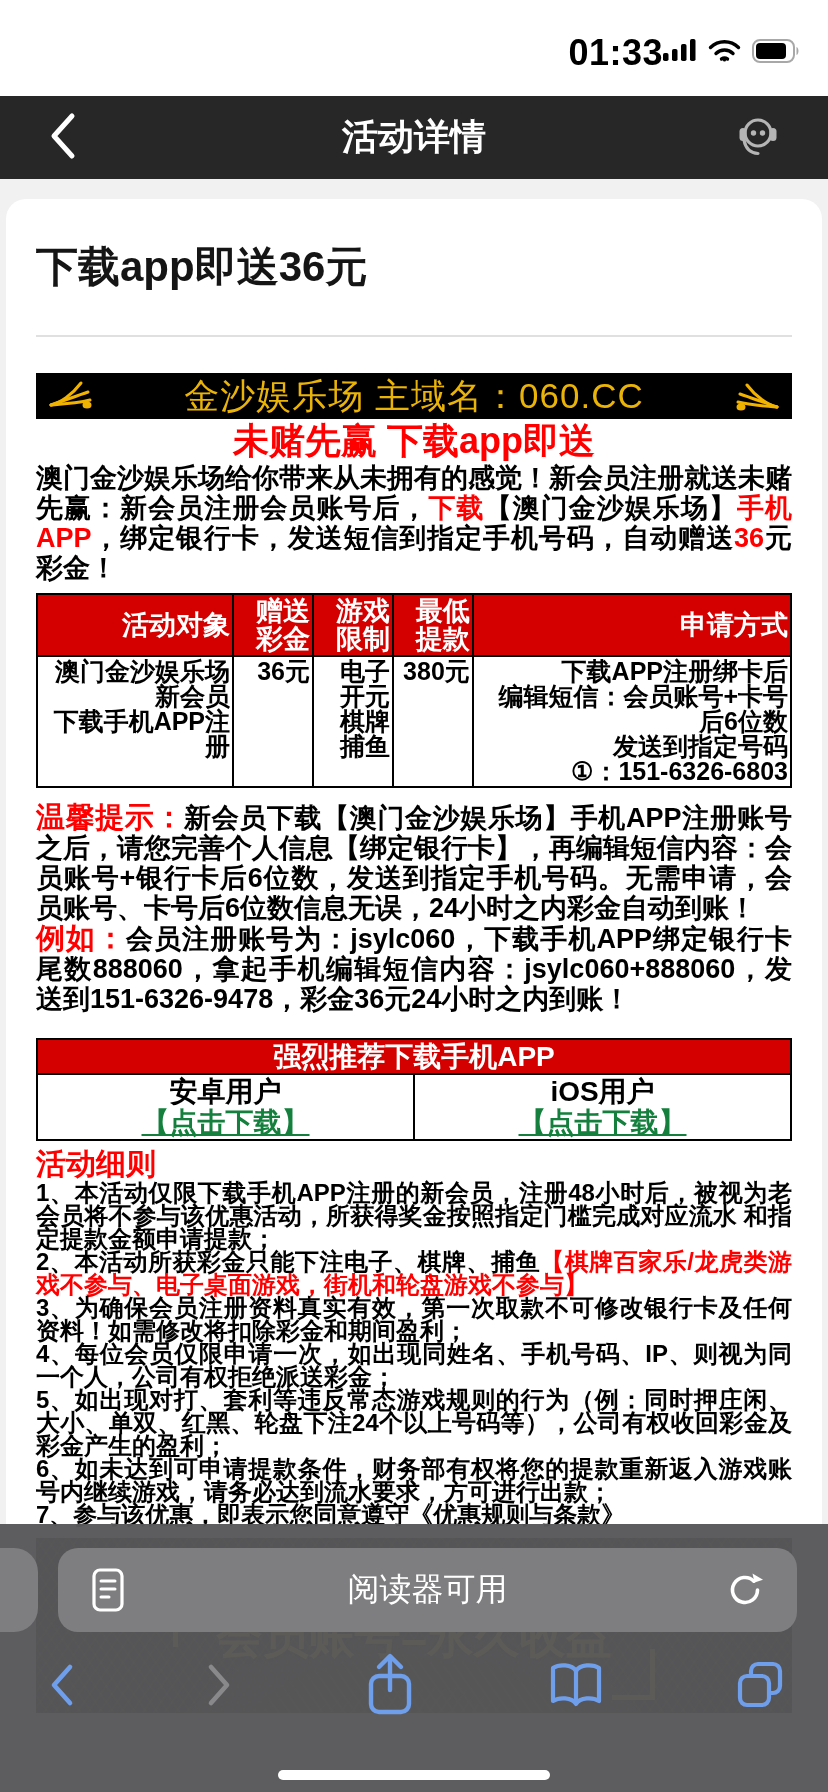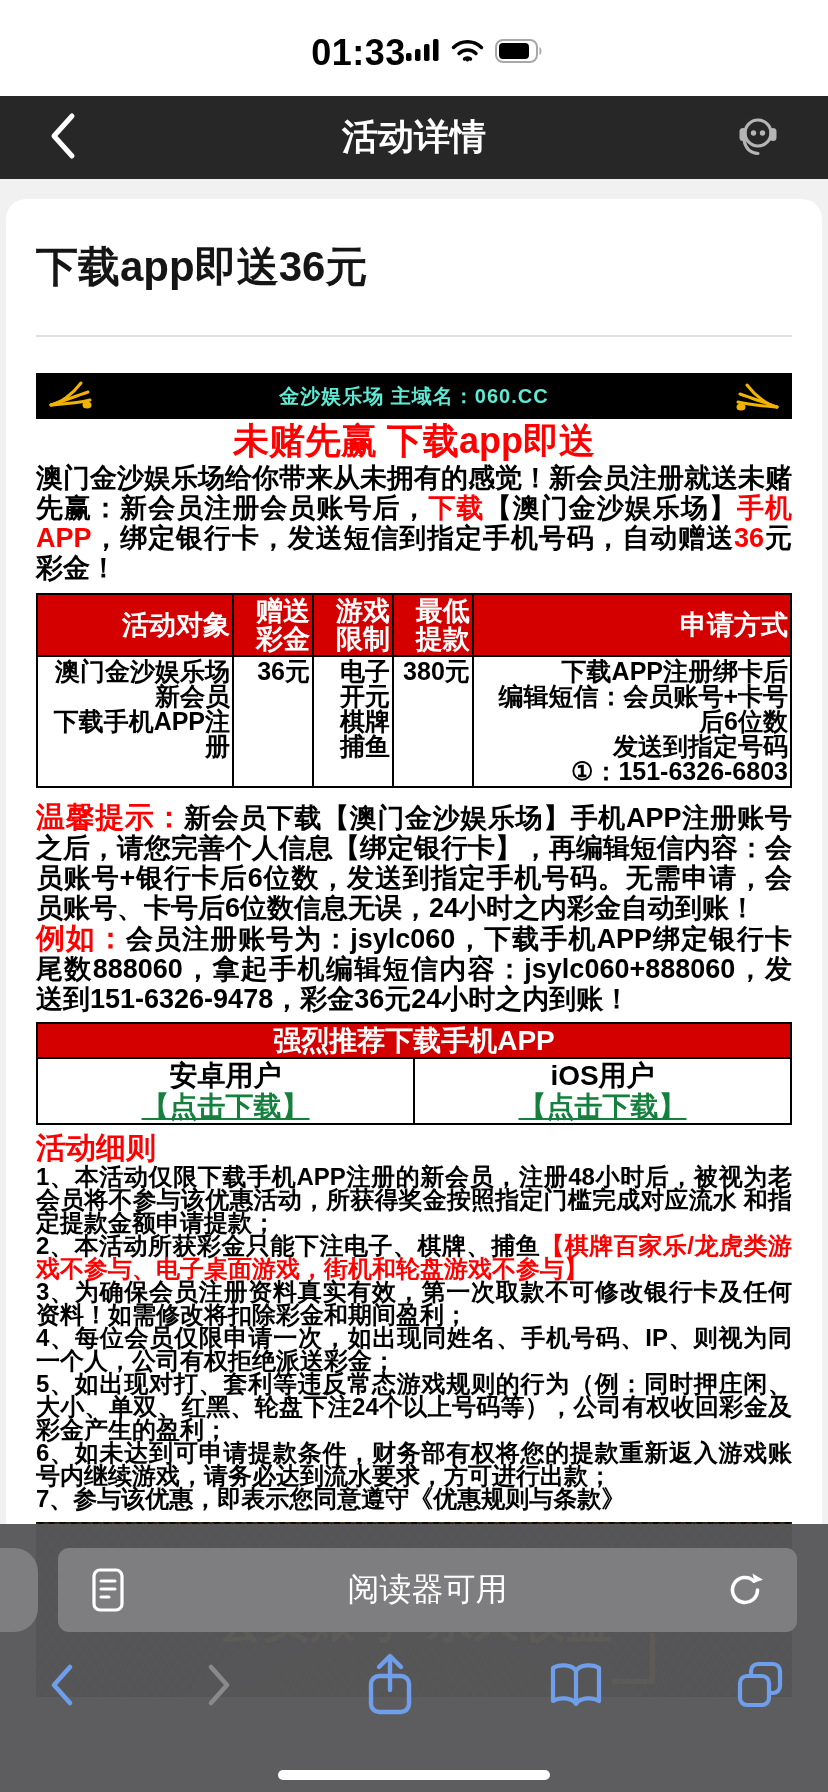--- a/index.html
+++ b/index.html
@@ -2,50 +2,50 @@
 <html><head>
 <meta charset="utf-8">
 <style>
   html,body{margin:0;padding:0;}
   body{
     width:828px;height:1792px;position:relative;overflow:hidden;
     background:#fff;font-family:"Liberation Sans",sans-serif;
     -webkit-font-smoothing:antialiased;
   }
   
-  .status-bar{height:96px;background:#fff;display:flex;align-items:center;justify-content:center;padding:10px 26px 0 54px;box-sizing:border-box;}
+  .status-bar{height:96px;background:#fff;display:flex;align-items:center;justify-content:flex-end;padding:10px 26px 0 54px;box-sizing:border-box;}
   .time{font-size:36px;font-weight:700;color:#000;letter-spacing:.5px;}
   .status-icons{display:flex;align-items:center;gap:11px;}
   
   .nav-bar{height:83px;background:#272727;display:flex;align-items:center;position:relative;}
   .nav-back{position:absolute;left:48px;top:0;bottom:0;display:flex;align-items:center;cursor:pointer;}
   .nav-title{flex:1;text-align:center;color:#fff;font-size:36px;font-weight:600;}
   .nav-support{position:absolute;right:46px;top:0;bottom:0;display:flex;align-items:center;cursor:pointer;}
   
   .sheet{background:#f1f1f2;padding-top:20px;}
   .card{background:#fff;margin:0 6px;border-radius:20px 20px 0 0;padding:0 30px 40px;box-sizing:border-box;min-height:1480px;}
   h1.article-title{margin:0;padding-top:44px;font-size:42px;line-height:48px;font-weight:700;color:#151515;}
   .divider{border:none;border-top:2px solid #e0e0e0;margin:44px 0 0;}
   
   .gold-banner{margin-top:36px;background:#000;height:46px;display:flex;align-items:center;padding:0 12px;box-sizing:border-box;}
-  .gold-banner .gb-text{flex:1;text-align:center;color:#5eead4;font-size:20px;font-weight:700;letter-spacing:1px;}
+  .gold-banner .gb-text{flex:1;text-align:center;color:#eab308;font-size:35px;font-weight:400;letter-spacing:1px;}
   .headline{margin-top:2px;text-align:center;color:#f00;font-size:36px;line-height:40px;font-weight:700;}
   .intro{margin:2px 0 0;font-size:27px;line-height:30px;font-weight:700;color:#000;text-align:justify;}
   .red{color:#f00;}
   
   table.promo{width:100%;border-collapse:collapse;margin-top:10px;table-layout:fixed;}
   table.promo th,table.promo td{border:2px solid #000;text-align:right;font-weight:700;padding:2px 2px;}
   table.promo th{background:#d40000;color:#fff;font-size:27px;line-height:28px;}
   table.promo td{font-size:25px;line-height:25px;vertical-align:top;white-space:pre-line;color:#000;}
   td.red-val{color:#f00;font-size:26px;}
   .tips,.example{margin:0;font-size:27px;line-height:30px;font-weight:700;color:#000;text-align:justify;}
   .tips{margin-top:14px;}
   .red-label{color:#f00;font-size:29px;}
   
-  table.dl{width:100%;border-collapse:collapse;margin-top:8px;table-layout:fixed;}
+  table.dl{width:100%;border-collapse:collapse;margin-top:24px;table-layout:fixed;}
   table.dl th,table.dl td{border:2px solid #000;text-align:center;font-weight:700;padding:1px 0;}
   table.dl th{background:#d40000;color:#fff;font-size:28px;line-height:31px;}
   table.dl td{font-size:28px;line-height:31px;color:#000;}
   .dl-link{color:#15803d;cursor:pointer;text-decoration:underline;}
   
   .rules-heading{margin:6px 0 0;color:#f00;font-size:30px;line-height:34px;font-weight:700;}
   .rule{font-size:24px;line-height:23px;font-weight:700;color:#000;text-align:justify;}
   
   .footer-banner{margin-top:12px;height:175px;position:relative;overflow:hidden;
     background-color:#0c0a05;
@@ -54,21 +54,21 @@
       repeating-linear-gradient(-55deg, rgba(190,150,40,.18) 0 2px, transparent 2px 9px),
       radial-gradient(ellipse at 50% 130%, rgba(110,85,20,.55), transparent 65%);
     display:flex;justify-content:center;}
   .fb-text{margin-top:52px;position:relative;color:#f7c600;font-size:46px;font-weight:800;padding:16px 44px;height:60px;
     text-shadow:0 0 6px rgba(0,0,0,.6);}
   .fb-text::before{content:"";position:absolute;left:0;top:6px;width:38px;height:46px;border-left:5px solid #f7c600;border-top:5px solid #f7c600;}
   .fb-text::after{content:"";position:absolute;right:0;bottom:-18px;width:38px;height:46px;border-right:5px solid #f7c600;border-bottom:5px solid #f7c600;}
   
   .safari-bar{position:absolute;left:0;right:0;bottom:0;height:268px;background:rgba(88,88,90,.97);}
   .tab-peek{position:absolute;left:-28px;top:24px;width:66px;height:84px;border-radius:24px;background:#7e7e81;}
-  .url-pill{position:absolute;left:58px;right:31px;top:24px;height:84px;border-radius:11px;background:#7e7e81;display:flex;align-items:center;justify-content:center;cursor:pointer;}
+  .url-pill{position:absolute;left:58px;right:31px;top:24px;height:84px;border-radius:20px;background:#7e7e81;display:flex;align-items:center;justify-content:center;cursor:pointer;}
   .url-reader{position:absolute;left:34px;top:20px;}
   .url-reload{position:absolute;right:30px;top:20px;cursor:pointer;}
   .url-text{color:#fff;font-size:32px;font-weight:400;}
   .toolbar{position:absolute;left:0;right:0;top:128px;display:flex;align-items:center;justify-content:space-between;padding:0 42px 0 48px;}
   .tb-btn{cursor:pointer;display:flex;}
   .home-indicator{position:absolute;left:50%;bottom:12px;transform:translateX(-50%);width:272px;height:10px;border-radius:6px;background:#fff;}
 </style>
 </head>
 <body>
 

